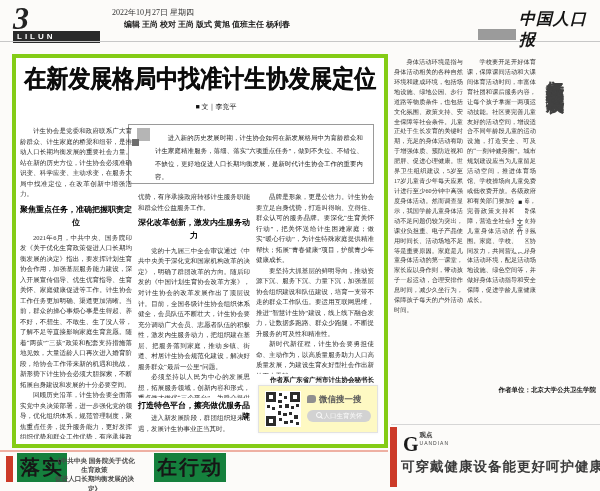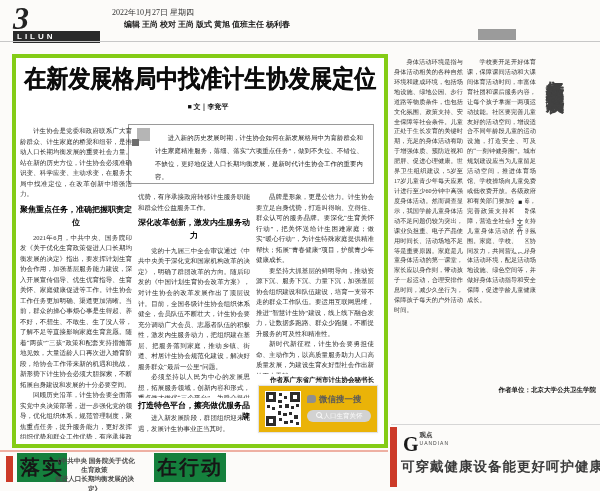--- a/index.html
+++ b/index.html
@@ -17,40 +17,40 @@
   .staff-line{left:112px;top:19px;font-size:8px;font-weight:bold;color:#222;padding-left:12px;}
   .header-rule{left:0;top:41px;width:600px;height:1px;background:#c7c7c7;}
   .gray-block{left:478px;top:29px;width:38px;height:11px;background:#9b9b9b;}
   .masthead{left:519px;top:9px;font-size:16px;font-weight:900;font-style:italic;letter-spacing:1px;color:#141414;}
 
   
   .main-box{left:12px;top:54px;width:368px;height:386px;border:4px solid #84cc16;background:#fff;}
   .m-headline{left:0;top:6px;width:100%;text-align:center;font-family:"Liberation Sans",sans-serif;
               font-size:22px;font-weight:900;color:#0c0c0c;transform:scaleY(1.12);
               text-shadow:0.4px 0 0 currentColor;white-space:nowrap;}
-  .m-byline{left:8px;top:44px;width:100%;text-align:center;font-size:7px;color:#111;font-weight:bold;}
+  .m-byline{left:16px;top:44px;width:100%;text-align:center;font-size:7px;color:#111;}
   .quote-box{left:112px;top:66px;width:244px;height:58px;border:1px solid #9a9a9a;background:#fff;}
   .sq1{left:8px;top:3px;width:13px;height:13px;background:#b5b5b5;}
   .sq2{left:3px;top:14px;width:7px;height:7px;background:#6e6e6e;}
   .quote-text{left:26px;top:6px;width:208px;font-size:6.4px;line-height:2.05;text-align:justify;
               color:#1c1c1c;text-indent:2em;font-style:normal;}
   .ncol{font-size:6.5px;line-height:1.62;text-align:justify;color:#2d2d2d;overflow:hidden;}
   .ncol p{margin:0;text-indent:2em;}
   .ncol h3{margin:4px 0 3px;font-family:"Liberation Sans",sans-serif;font-size:8px;
            text-align:center;color:#000;text-indent:0;}
   .col1{left:4px;top:68px;width:112px;height:313px;}
   .col2{left:122px;top:134px;width:112px;height:206px;}
   .h3-abs{left:122px;top:342px;width:112px;margin:0;font-family:"Liberation Sans",sans-serif;
           font-size:8px;font-weight:bold;text-align:right;color:#000;}
   .col2-tail{left:122px;top:355px;width:112px;height:22px;}
   .col3{left:240px;top:134px;width:118px;height:182px;}
   .m-affil{left:240px;top:318px;width:118px;text-align:right;font-size:6.5px;font-weight:bold;color:#111;}
 
   
-  .qr-box{left:242px;top:327px;width:118px;height:46px;border:1px solid #e2e2e2;background:#eab308;
+  .qr-box{left:242px;top:327px;width:118px;height:46px;border:1px solid #e2e2e2;background:#fef9c3;
           box-shadow:0 0 3px rgba(0,0,0,0.06);}
   .qr-img{left:6px;top:5px;}
   .wx-row{left:48px;top:8px;width:66px;font-family:"Liberation Sans",sans-serif;
           font-size:8.5px;font-weight:bold;color:#5a5a5a;white-space:nowrap;}
   .wx-bubble{display:inline-block;width:9px;height:8px;background:#8f8f8f;border-radius:3px 3px 3px 0;
              vertical-align:-1px;margin-right:3px;}
   .search-pill{left:48px;top:24px;width:64px;height:12px;background:#d2d2d2;border-radius:6px;
                color:#fafafa;font-family:"Liberation Sans",sans-serif;font-size:6.5px;
                line-height:12px;text-align:center;white-space:nowrap;}
   .lens{display:inline-block;width:4px;height:4px;border:1px solid #fafafa;border-radius:50%;
@@ -95,20 +95,21 @@
 <body>
 
 <div id="page">
 
   <div class="abs sec-num">3</div>
   <div class="abs lilun-bar">LILUN</div>
   <div class="abs date-line">2022年10月27日 星期四</div>
   <div class="abs staff-line">编辑 王尚 校对 王尚 版式 黄旭 值班主任 杨利春</div>
   <div class="abs header-rule"></div>
   <div class="abs gray-block"></div>
+  <div class="abs masthead">中国人口报</div>
 
   <div class="abs main-box">
     <div class="abs m-headline">在新发展格局中找准计生协发展定位</div>
     <div class="abs m-byline">■ 文｜李竞平</div>
 
     <div class="abs quote-box">
       <div class="abs sq1"></div>
       <div class="abs sq2"></div>
       <div class="abs quote-text">进入新的历史发展时期，计生协会如何在新发展格局中为育龄群众和计生家庭精准服务，落细、落实“六项重点任务”，做到不失位、不错位、不缺位，更好地促进人口长期均衡发展，是新时代计生协会工作的重要内容。</div>
     </div>

